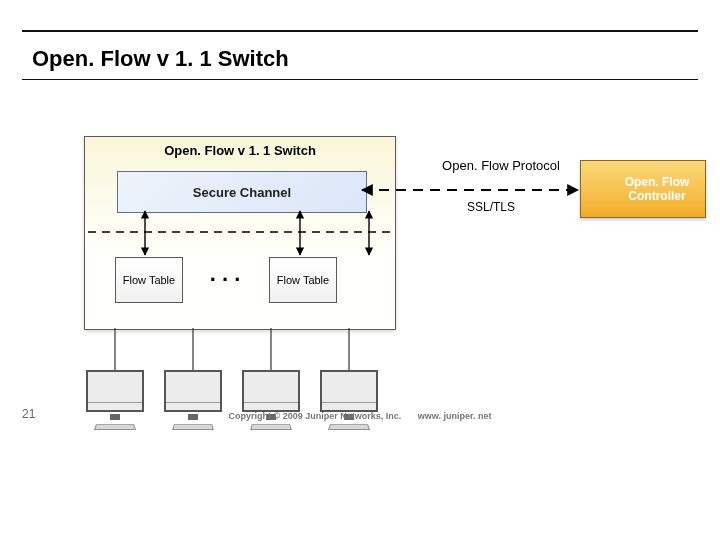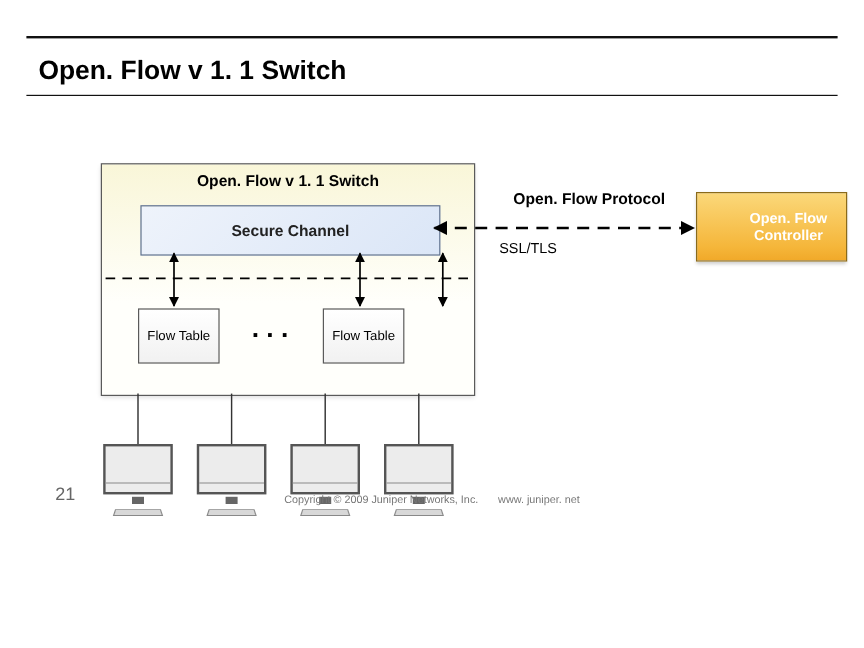--- a/index.html
+++ b/index.html
@@ -55,22 +55,22 @@
   .dots { position: absolute; top: 124px; left: 110px; width: 60px; text-align: center; font-size: 22px; font-weight: bold; }
   .pipeline-label {
     position: absolute; left: 0; right: 0; top: 168px; text-align: center;
     font-style: italic; font-size: 13px;
   }
 
   
   svg.overlay { position: absolute; left: 0; top: 0; width: 720px; height: 540px; pointer-events: none; }
 
   
-  .proto-label { position: absolute; left: 416px; top: 158px; width: 150px; text-align: center; font-size: 13px; font-weight: 700; }
-  .ssl-label   { position: absolute; left: 416px; top: 200px; width: 150px; font-size: 12px; }
+  .proto-label { position: absolute; left: 426px; top: 158px; width: 150px; text-align: center; font-size: 13px; font-weight: 400; }
+  .ssl-label   { position: absolute; left: 416px; top: 200px; width: 150px; text-align: center; font-size: 12px; }
 
   
   .controller {
     position: absolute; left: 580px; top: 160px;
     width: 96px; height: 56px;
     background: linear-gradient(180deg, #fbd87a 0%, #f5b63a 80%, #f1a929 100%);
     border: 1px solid #8a6a1a;
     display: flex; align-items: center; justify-content: center; text-align: center;
     font-size: 12px; color: #fff; font-weight: 600;
     box-shadow: 0 2px 3px rgba(0,0,0,0.2);
@@ -83,22 +83,22 @@
   .monitor .screen {
     width: 54px; height: 38px; border: 2px solid #555; background: #ececec;
   }
   .monitor .screen::after{
     content:""; display:block; margin-top:30px; border-top:1px solid #999;
   }
   .monitor .stand { width: 10px; height: 6px; background: #666; margin: 2px auto 0; }
   .monitor .kbd { width: 38px; height: 6px; background: #d8d8d8; border:1px solid #888; margin: 3px auto 0; transform: perspective(60px) rotateX(45deg); }
 
   
-  .pagenum { position: absolute; left: 22px; bottom: 28px; font-size: 15px; color: #666; margin-left: 24px; }
-  .copyright { position: absolute; left: 0; right: 0; bottom: 28px; text-align: center; font-size: 9px; color: #777; }
+  .pagenum { position: absolute; left: 22px; bottom: 28px; font-size: 12px; color: #666; }
+  .copyright { position: absolute; left: 0; right: 0; bottom: 28px; text-align: center; font-size: 9px; color: #777; font-weight: bold; }
   .copyright .url { margin-left: 14px; }
   .logo { position: absolute; right: 18px; bottom: 14px; text-align: right; }
   .logo .name { font-family: "Times New Roman", Times, serif; font-size: 20px; letter-spacing: 1px; color:#111; }
   .logo .sub  { font-size: 7px; letter-spacing: 1px; color:#333; margin-top:-2px; }
   .logo .bar  { display:inline-block; width:3px; height:18px; background:#e34b17; margin-left:4px; vertical-align:middle; }
 </style>
 </head>
 <body>
 
 <div class="slide">

